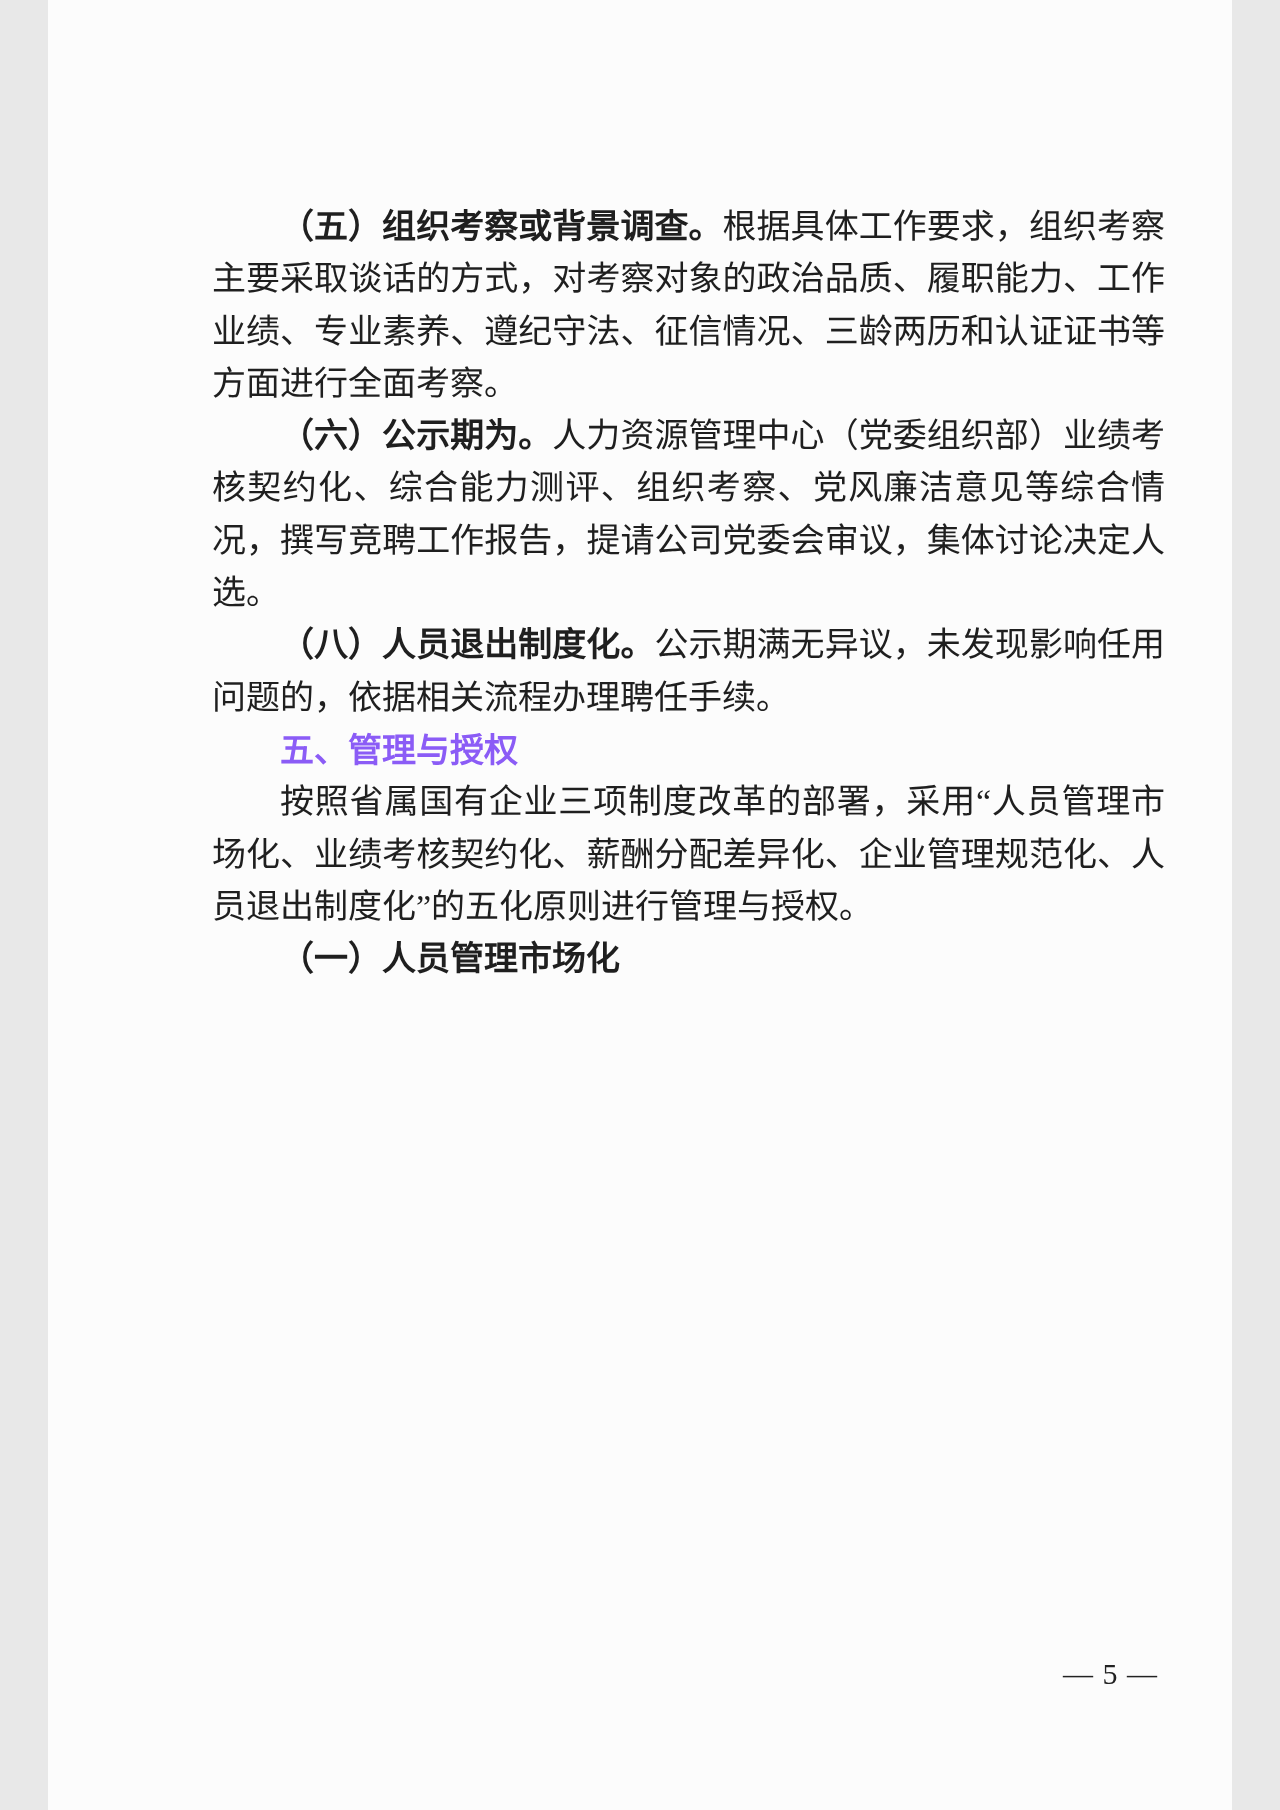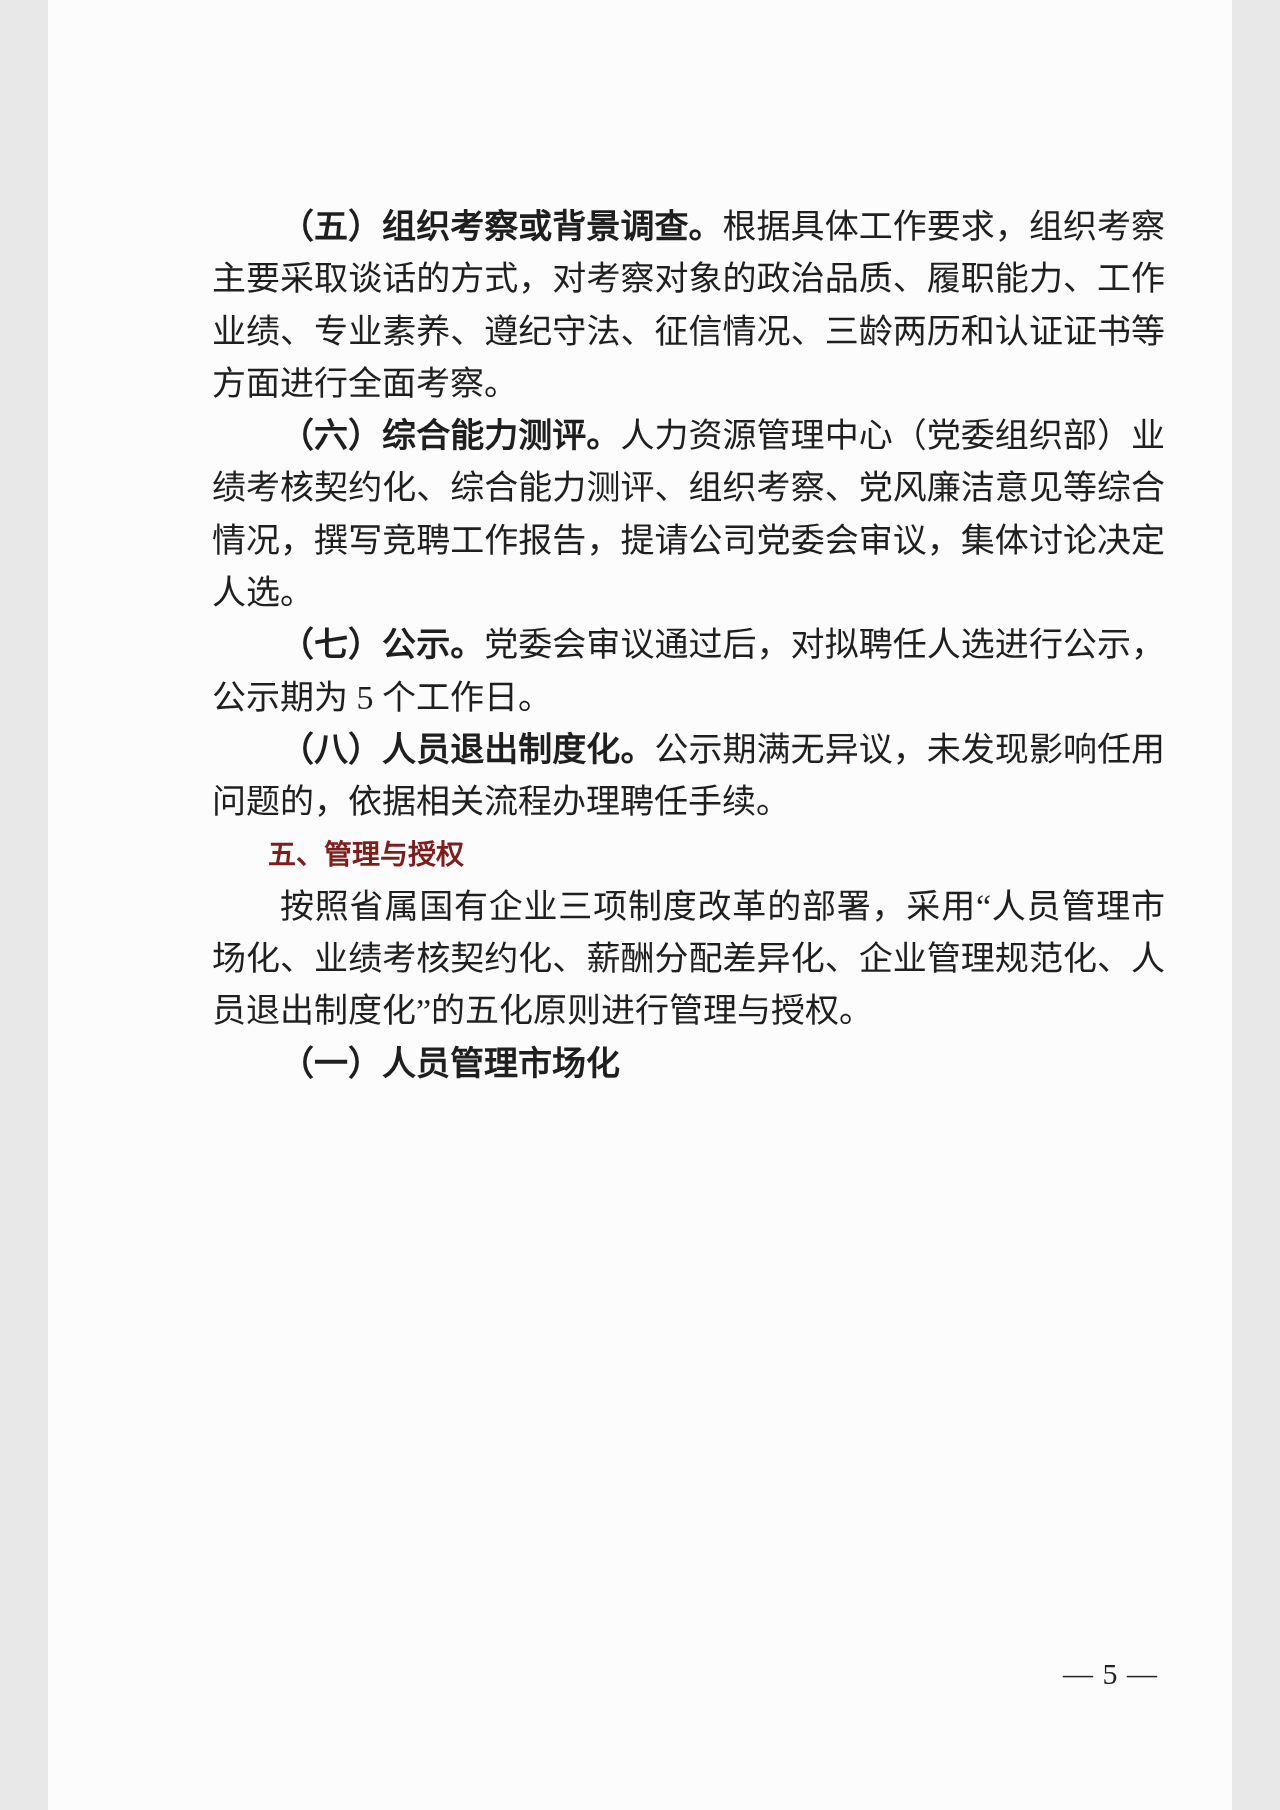--- a/index.html
+++ b/index.html
@@ -34,23 +34,23 @@
     padding: 0;
     text-indent: 2em;
   }
   .para { font-weight: 400; }
   .para .lead {
     font-weight: 600;
   }
   .section-heading {
     font-family: "Liberation Sans", "DejaVu Sans", sans-serif;
     font-weight: 700;
-    font-size: 28px;
+    font-size: 34px;
     line-height: 52.3px;
-    color: #7f1d1d;
+    color: #8b5cf6;
   }
   .subsection-heading {
     font-weight: 700;
   }
   .page-footer {
     position: absolute;
     top: 1655px;
     left: 940px;
     width: 170px;
     text-align: right;
@@ -60,21 +60,20 @@
     letter-spacing: 1px;
     white-space: nowrap;
   }
 </style>
 </head>
 <body>
 
 <div class="doc-page">
   <main class="doc-content">
       <p class="para"><span class="lead">（五）组织考察或背景调查。</span><span>根据具体工作要求，组织考察主要采取谈话的方式，对考察对象的政治品质、履职能力、工作业绩、专业素养、遵纪守法、征信情况、三龄两历和认证证书等方面进行全面考察。</span></p>
-      <p class="para"><span class="lead">（六）综合能力测评。</span><span>人力资源管理中心（党委组织部）业绩考核契约化、综合能力测评、组织考察、党风廉洁意见等综合情况，撰写竞聘工作报告，提请公司党委会审议，集体讨论决定人选。</span></p>
-      <p class="para"><span class="lead">（七）公示。</span><span>党委会审议通过后，对拟聘任人选进行公示，公示期为 5 个工作日。</span></p>
+      <p class="para"><span class="lead">（六）公示期为。</span><span>人力资源管理中心（党委组织部）业绩考核契约化、综合能力测评、组织考察、党风廉洁意见等综合情况，撰写竞聘工作报告，提请公司党委会审议，集体讨论决定人选。</span></p>
       <p class="para"><span class="lead">（八）人员退出制度化。</span><span>公示期满无异议，未发现影响任用问题的，依据相关流程办理聘任手续。</span></p>
       <h2 class="section-heading">五、管理与授权</h2>
       <p class="para"><span>按照省属国有企业三项制度改革的部署，采用“人员管理市场化、业绩考核契约化、薪酬分配差异化、企业管理规范化、人员退出制度化”的五化原则进行管理与授权。</span></p>
       <p class="subsection-heading">（一）人员管理市场化</p>
     </main>
   <div class="page-footer">— 5 —</div>
 </div>
 
 </body></html>

